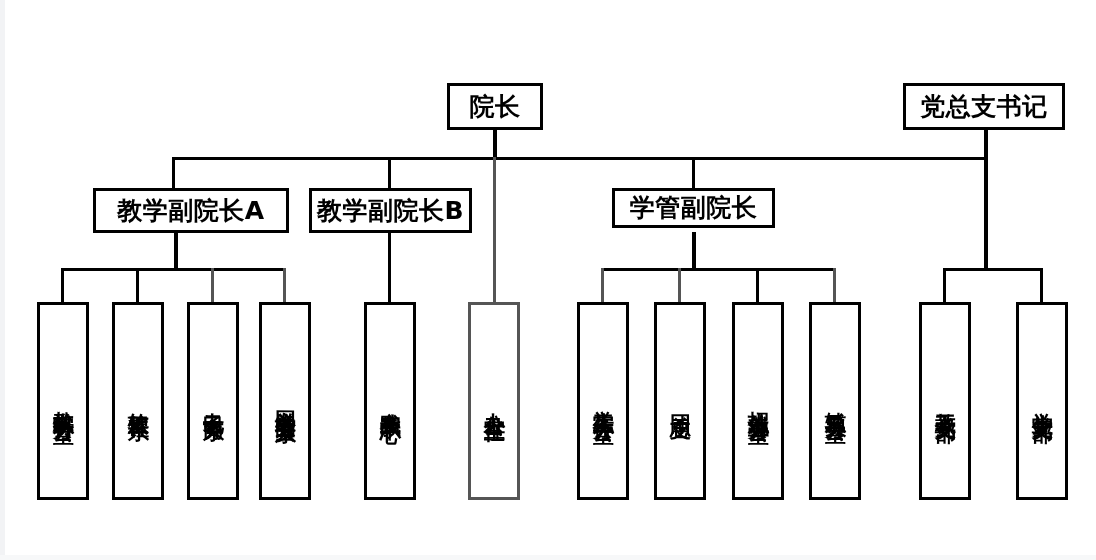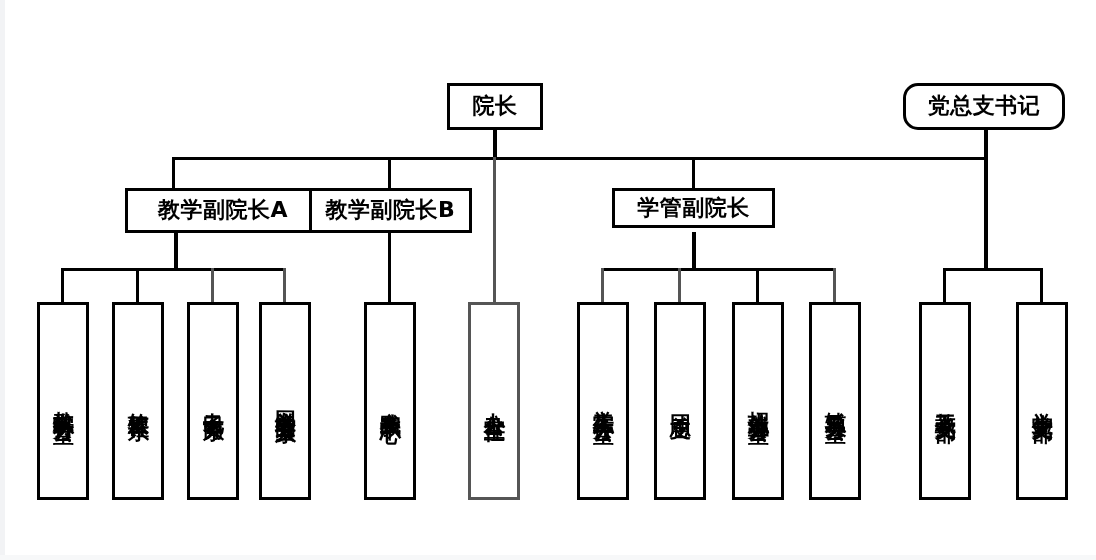--- a/index.html
+++ b/index.html
@@ -50,21 +50,21 @@
   }
   .node.gray {
     border-color: #555555;
   }
   .node .label {
     display: block;
     text-align: center;
   }
   
   .node.horiz {
-    font-size: 22px;
+    font-size: 25px;
     letter-spacing: 0.5px;
   }
   
   .node.vert {
     font-size: 21px;
   }
   .node.vert .label {
     writing-mode: vertical-rl;
     text-orientation: upright;
     letter-spacing: 2px;
@@ -118,25 +118,25 @@
   <div class="edge gray" style="left:833px; top:268px; width:3px; height:34px;"></div>
 
   <div class="edge" style="left:943px; top:268px; width:100px; height:3px;"></div>
   <div class="edge" style="left:943px; top:268px; width:3px; height:34px;"></div>
   <div class="edge" style="left:1040px; top:268px; width:3px; height:34px;"></div>
 
   <div class="node horiz" style="left:447px; top:83px; width:96px; height:47px;">
     <span class="label">院长</span>
   </div>
 
-  <div class="node horiz" style="left:903px; top:83px; width:162px; height:47px;border-radius:15px;">
+  <div class="node horiz" style="left:903px; top:83px; width:162px; height:47px;">
     <span class="label">党总支书记</span>
   </div>
 
-  <div class="node horiz" style="left:93px; top:188px; width:196px; height:45px;margin-left:32px;">
+  <div class="node horiz" style="left:93px; top:188px; width:196px; height:45px;">
     <span class="label">教学副院长A</span>
   </div>
 
   <div class="node horiz" style="left:309px; top:188px; width:163px; height:45px;">
     <span class="label">教学副院长B</span>
   </div>
 
   <div class="node horiz" style="left:612px; top:188px; width:163px; height:40px;">
     <span class="label">学管副院长</span>
   </div>

